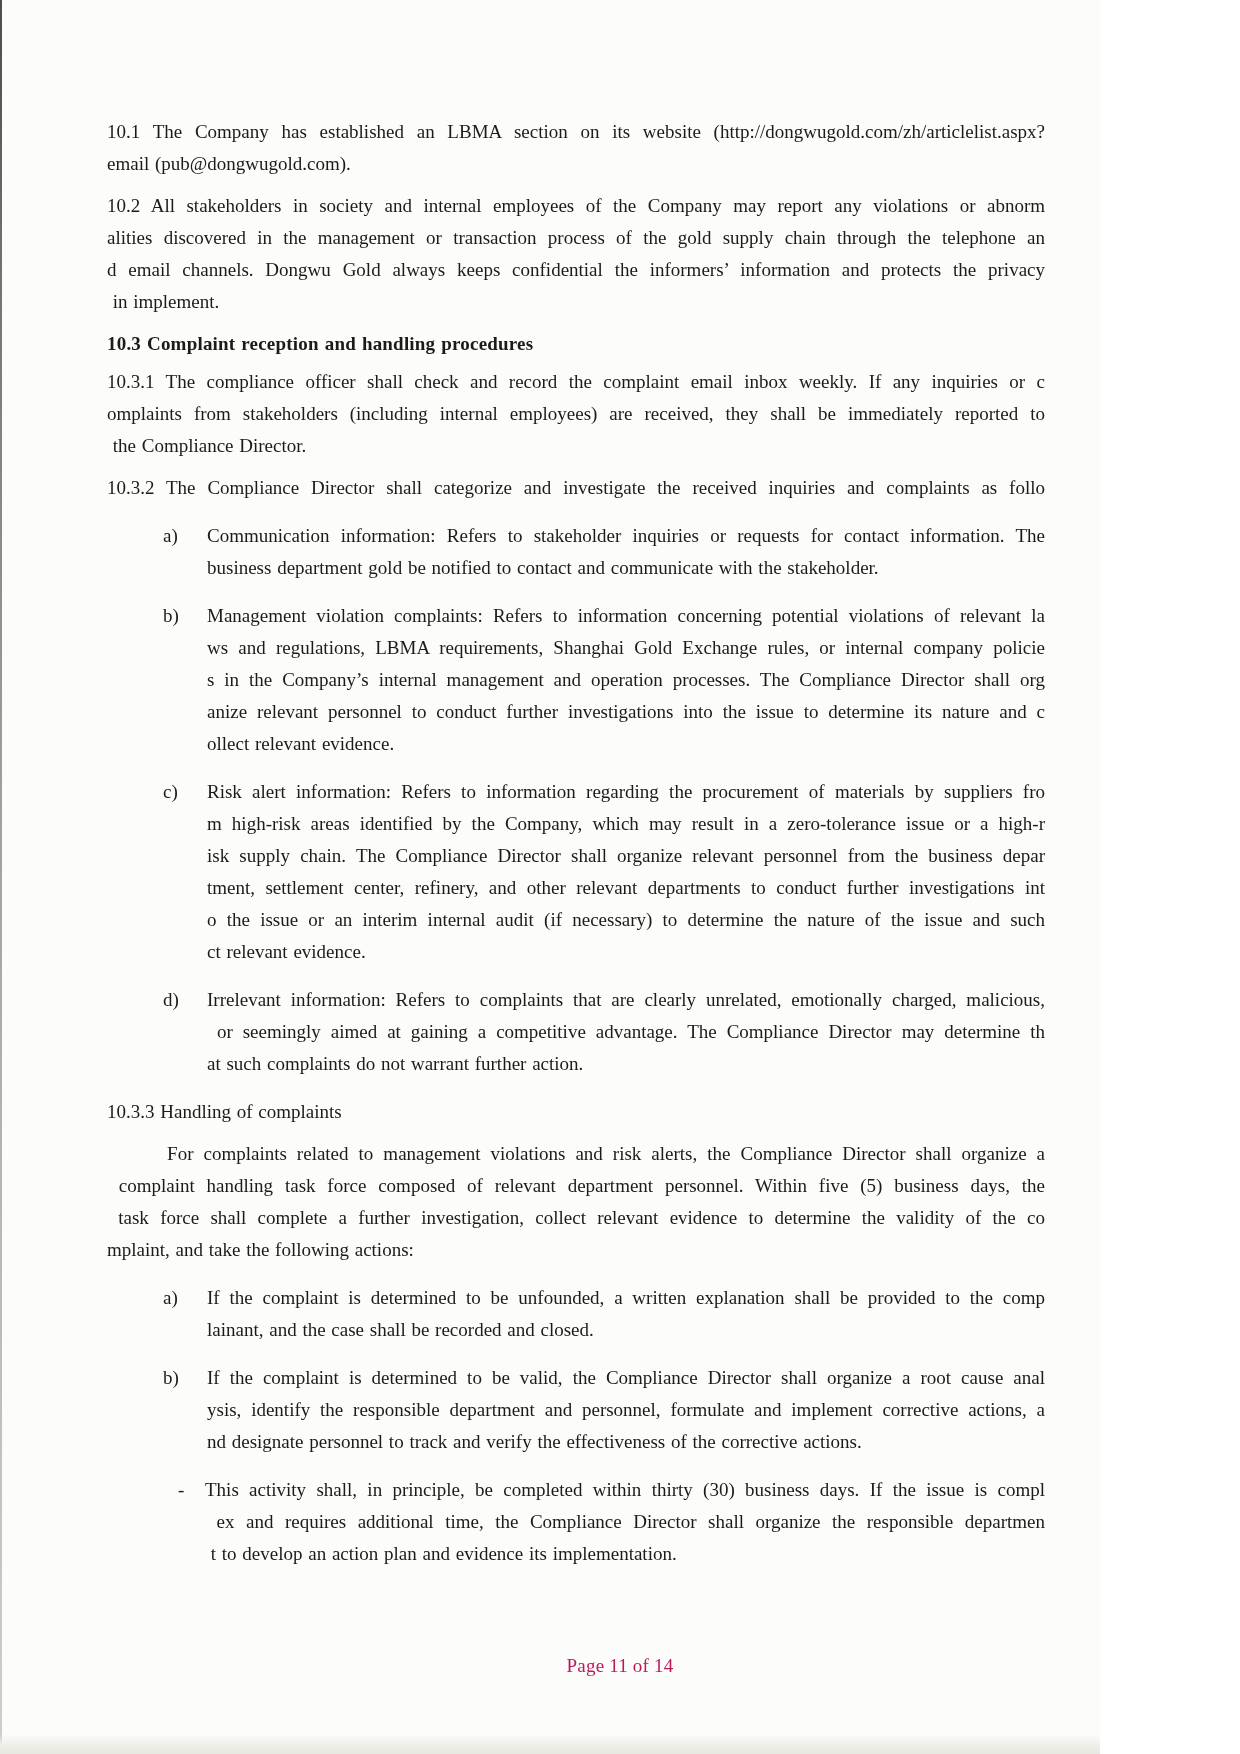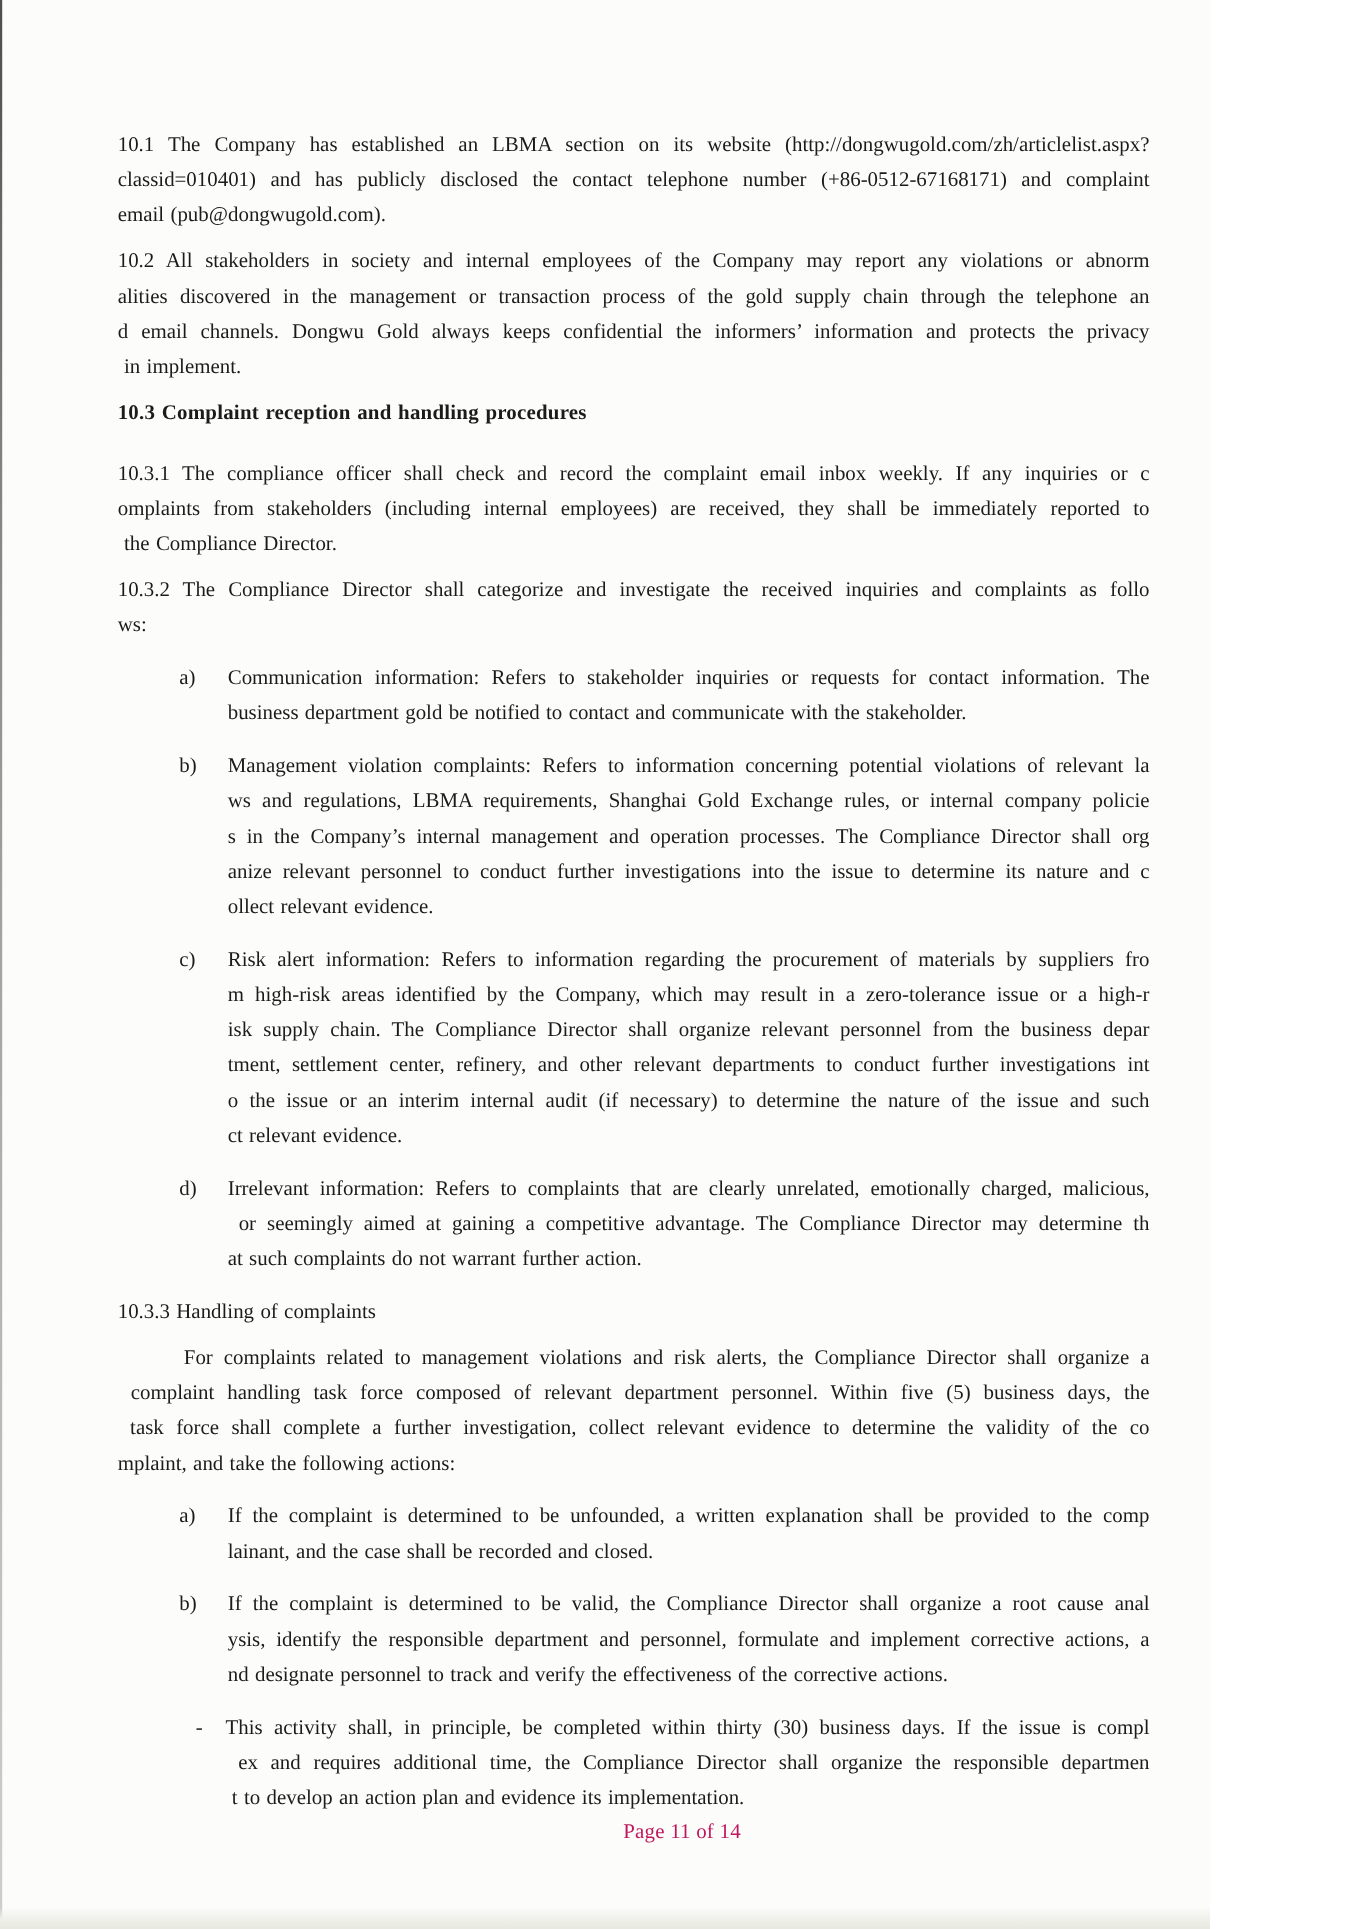--- a/index.html
+++ b/index.html
@@ -49,21 +49,21 @@
     white-space: pre-wrap;
     word-spacing: 1px;
   }
   .line.jl {
     text-align: justify;
     text-align-last: justify;
   }
   .block { margin: 0 0 10px 0; }
   .block.heading {
     font-weight: 700;
-    margin: 8px 0 23px 0;
+    margin: 8px 0 6px 0;
     letter-spacing: 0.2px;
   }
   .block.list-item {
     position: relative;
     padding-left: 100px;
     margin: 16px 0 16px 0;
   }
   .block.list-item .marker {
     position: absolute;
     left: 56px;
@@ -93,40 +93,38 @@
   }
 </style>
 </head>
 <body>
 
 <div class="page">
   <div class="edge-left"></div>
   <div class="doc">
       <div class="block paragraph">
         <div class="line jl">10.1 The Company has established an LBMA section on its website (http://dongwugold.com/zh/articlelist.aspx?</div>
-        <div class="line jl">classid=010401) and has publicly disclosed the contact telephone number (+86-0512-67168171) and complaint</div>
         <div class="line">email (pub@dongwugold.com).</div>
       </div>
       <div class="block paragraph">
         <div class="line jl">10.2 All stakeholders in society and internal employees of the Company may report any violations or abnorm</div>
         <div class="line jl">alities discovered in the management or transaction process of the gold supply chain through the telephone an</div>
         <div class="line jl">d email channels. Dongwu Gold always keeps confidential the informers’ information and protects the privacy</div>
         <div class="line"> in implement.</div>
       </div>
       <div class="block heading">
         <div class="line">10.3 Complaint reception and handling procedures</div>
       </div>
       <div class="block paragraph">
         <div class="line jl">10.3.1 The compliance officer shall check and record the complaint email inbox weekly. If any inquiries or c</div>
         <div class="line jl">omplaints from stakeholders (including internal employees) are received, they shall be immediately reported to</div>
         <div class="line"> the Compliance Director.</div>
       </div>
       <div class="block paragraph">
         <div class="line jl">10.3.2 The Compliance Director shall categorize and investigate the received inquiries and complaints as follo</div>
-        <div class="line">ws:</div>
       </div>
       <div class="block list-item">
         <span class="marker">a)</span>
         <div class="line jl">Communication information: Refers to stakeholder inquiries or requests for contact information. The</div>
         <div class="line">business department gold be notified to contact and communicate with the stakeholder.</div>
       </div>
       <div class="block list-item">
         <span class="marker">b)</span>
         <div class="line jl">Management violation complaints: Refers to information concerning potential violations of relevant la</div>
         <div class="line jl">ws and regulations, LBMA requirements, Shanghai Gold Exchange rules, or internal company policie</div>

